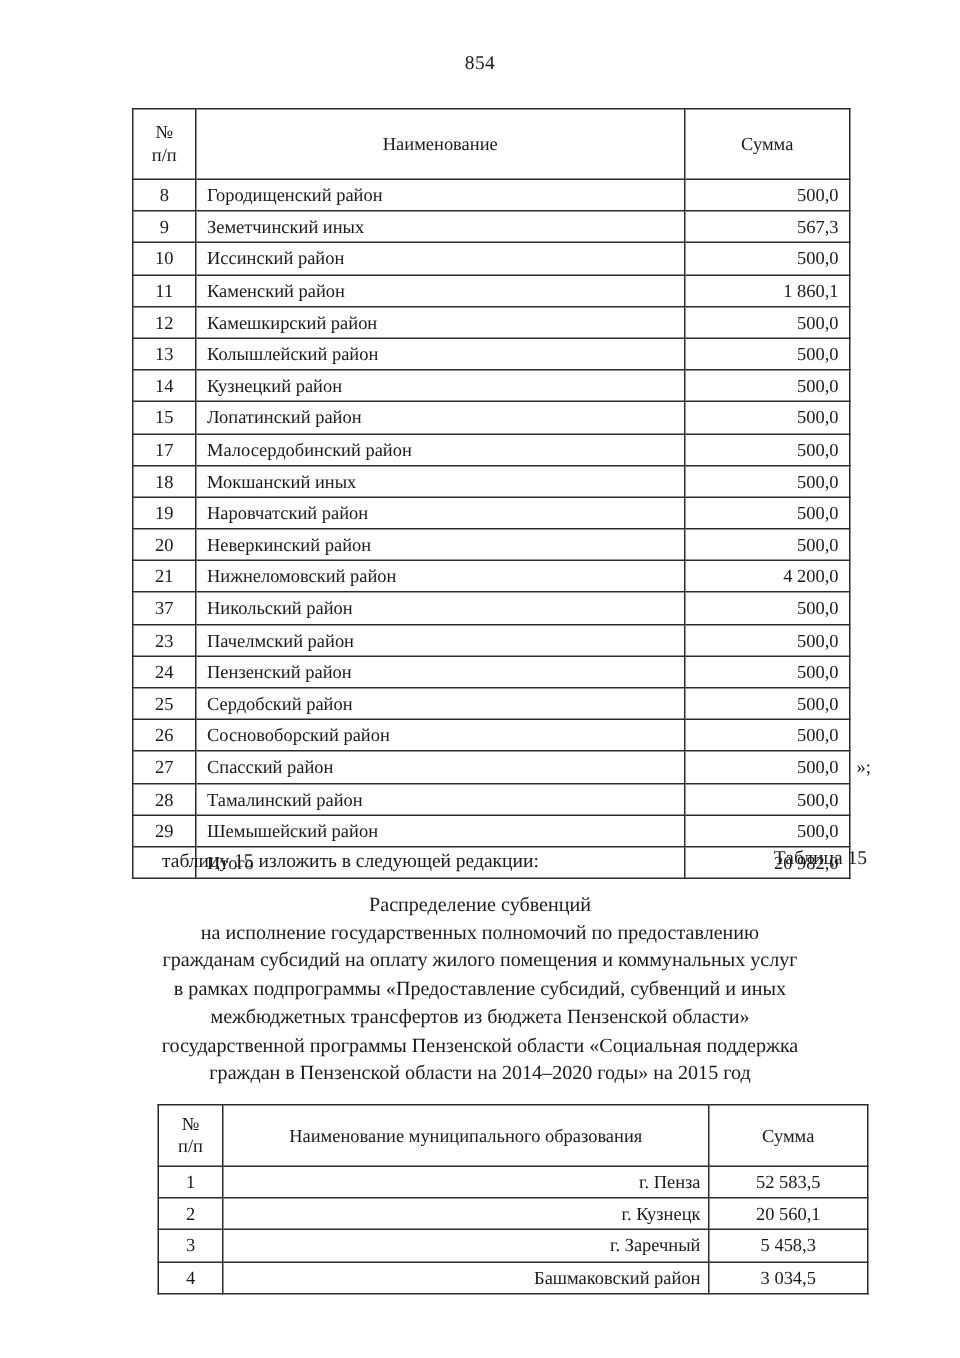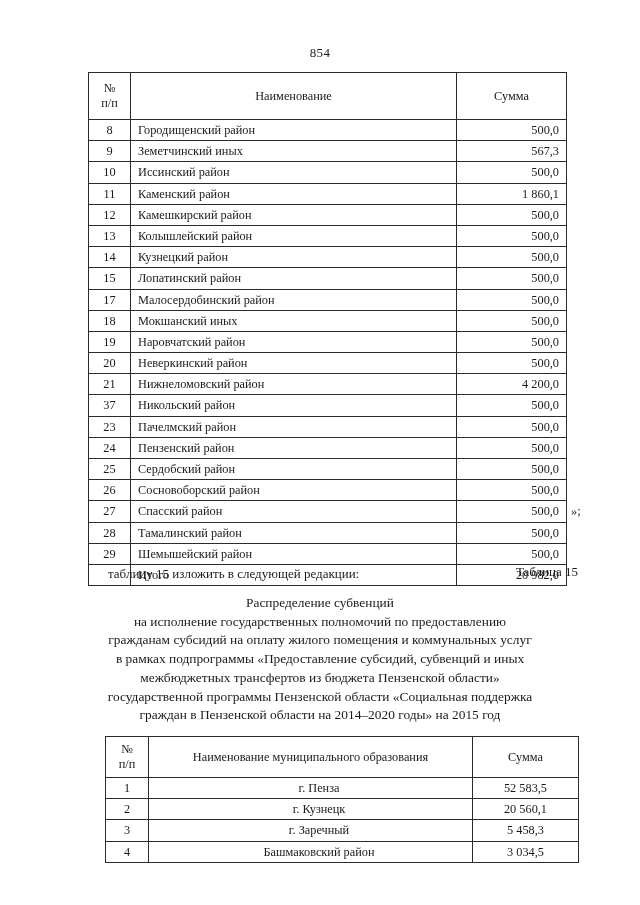--- a/index.html
+++ b/index.html
@@ -20,21 +20,21 @@
   .page {
     position: absolute;
     inset: 0;
     width: 640px;
     height: 905px;
   }
 
   
   .page-number {
     position: absolute;
-    top: 45px;
+    top: 34px;
     left: 0;
     width: 640px;
     text-align: center;
     font-size: 13px;
     letter-spacing: 0.3px;
   }
 
   
   table.doc-table {
     border-collapse: collapse;
@@ -133,21 +133,21 @@
 
   table.t2 thead td {
     text-align: center;
     height: 36px;
     padding: 2px 4px;
     white-space: normal;
   }
   table.t2 thead td .hdr-np { display: block; line-height: 1.25; }
   table.t2 tbody td { height: 18.2px; }
   table.t2 tbody td.num  { text-align: center; }
-  table.t2 tbody td.name { text-align: center; padding-left: 22px; }
+  table.t2 tbody td.name { text-align: right; padding-left: 22px; }
   table.t2 tbody td.sum  { text-align: center; }
 </style>
 </head>
 <body>
 
 <div class="page">
 
   <div class="page-number">854</div>
 
   <div class="table1-wrap">

